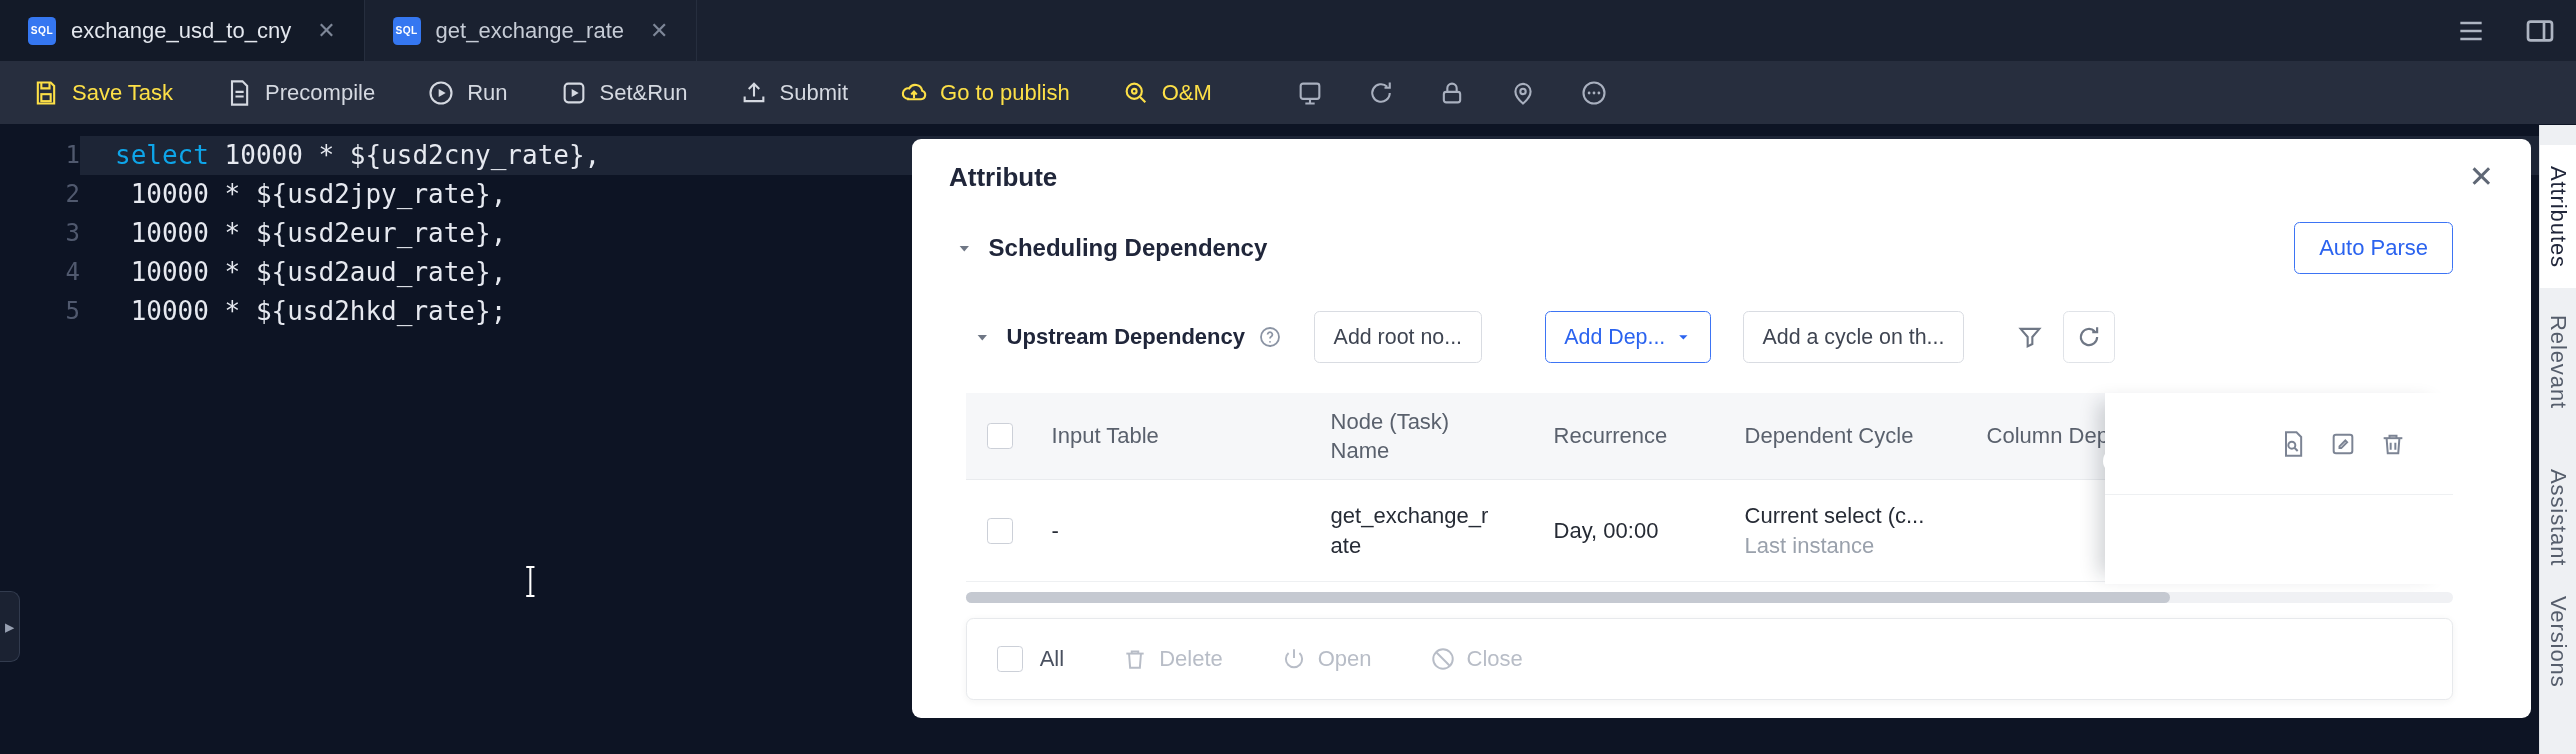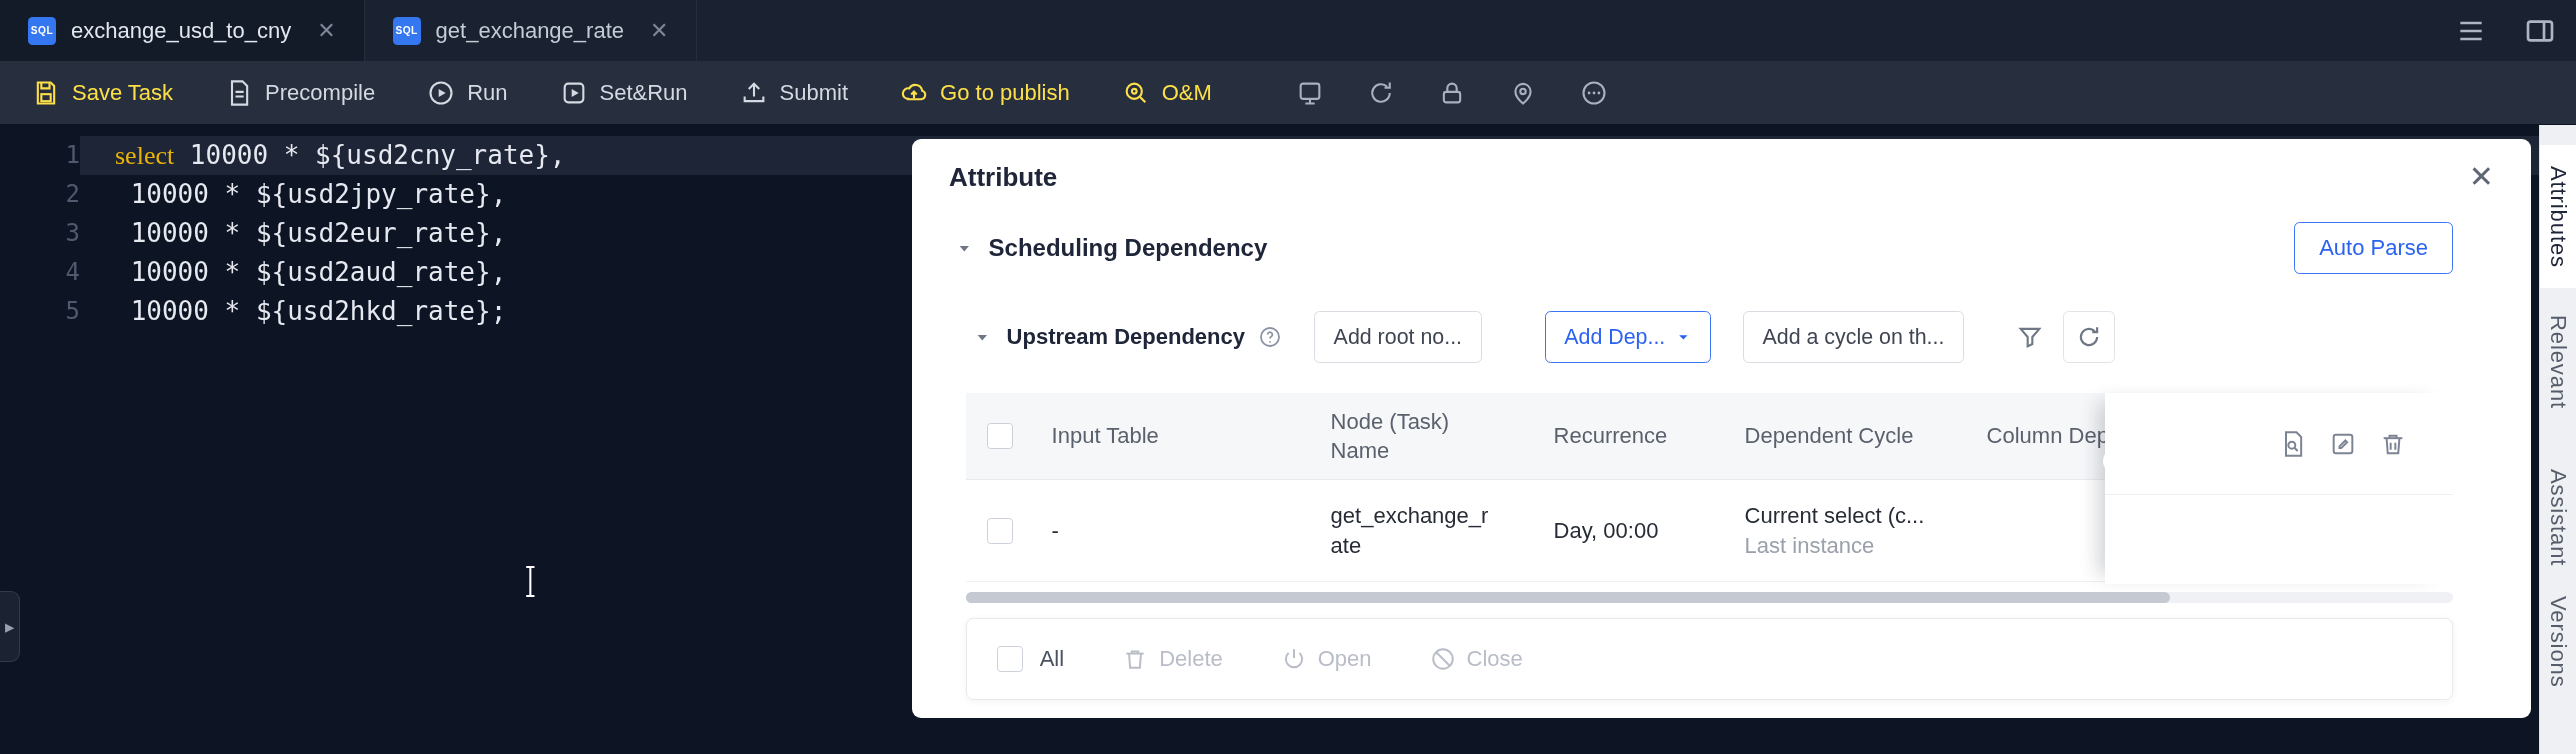--- a/index.html
+++ b/index.html
@@ -45,21 +45,21 @@
   
   .editor {
     position:absolute; top:125px; left:0; width:2539px; height:630px;
     background:#0d1424; padding-top:11px;
     font-family:"DejaVu Sans Mono", monospace; font-size:26px;
   }
   .code-line { display:flex; height:39px; line-height:39px; }
   .gutter { width:80px; flex:none; text-align:right; color:#50596e; font-size:24px; }
   .codetext { flex:1; padding-left:35px; white-space:pre; color:#e6e9f0; }
   .code-line.active .codetext { background:#1d2536; }
-  .kw { color:#eab308;font-family:Liberation Serif, serif; }
+  .kw { color:#0ea5e9; }
 
   .expander {
     position:absolute; left:0; top:591px; width:20.4px; height:71px;
     background:#1b2232; border:0.9px solid #323b4e; border-left:none;
     border-radius:0 9.3px 9.3px 0; display:flex; align-items:center; justify-content:center;
     color:#97a0b1; font-size:18.6px;
   }
   .ibeam { position:absolute; left:522px; top:565px; }
 
   

